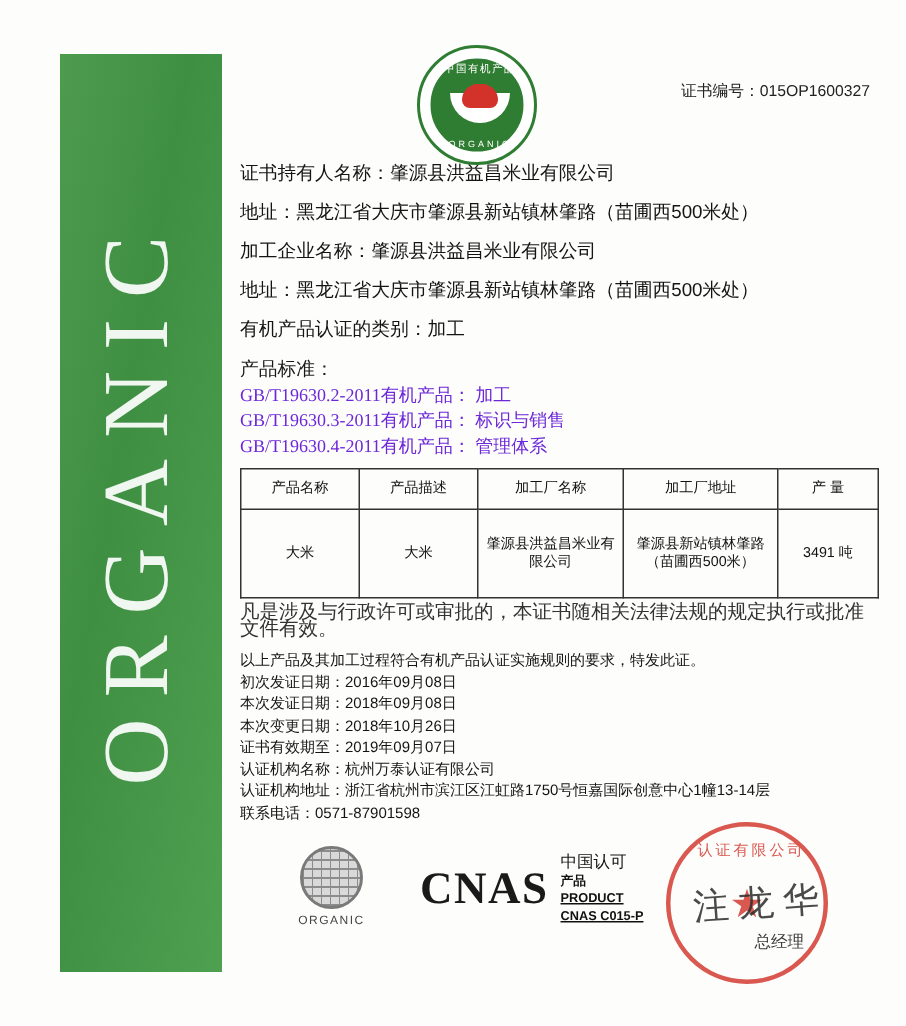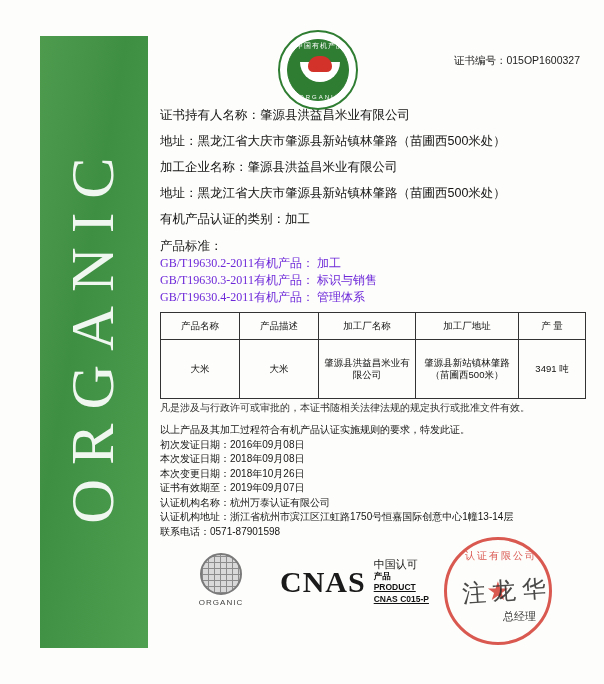--- a/index.html
+++ b/index.html
@@ -191,21 +191,21 @@
   table.product-table td {
     height: 52px;
   }
   .col1 { width: 74px; }
   .col2 { width: 74px; }
   .col3 { width: 92px; }
   .col4 { width: 98px; }
   .col5 { width: 62px; }
 
   .table-note {
-    font-size: 10px;
+    font-size: 13px;
     color: #333;
     margin-top: 3px;
     line-height: 11px;
   }
 
   
   .dates {
     margin-top: 10px;
   }
   .dates .line {

